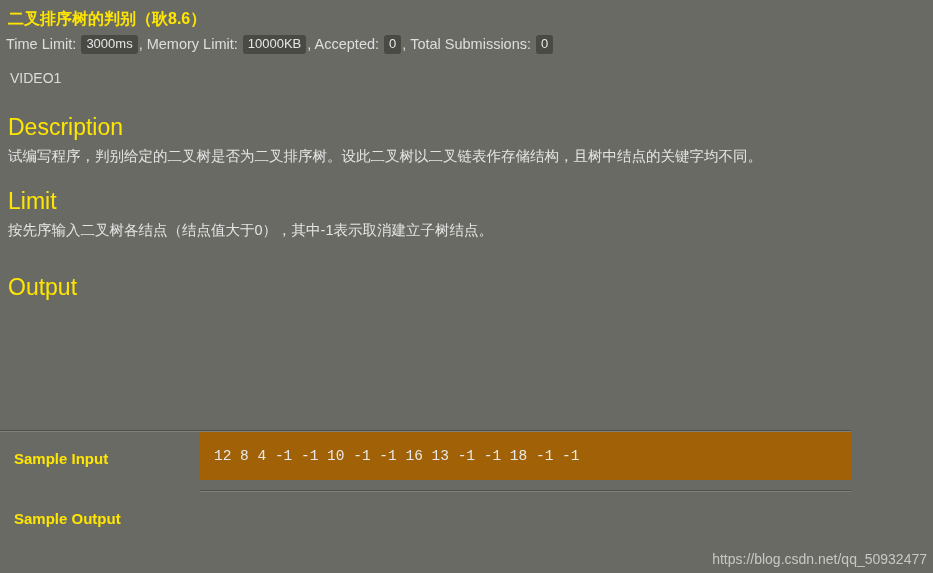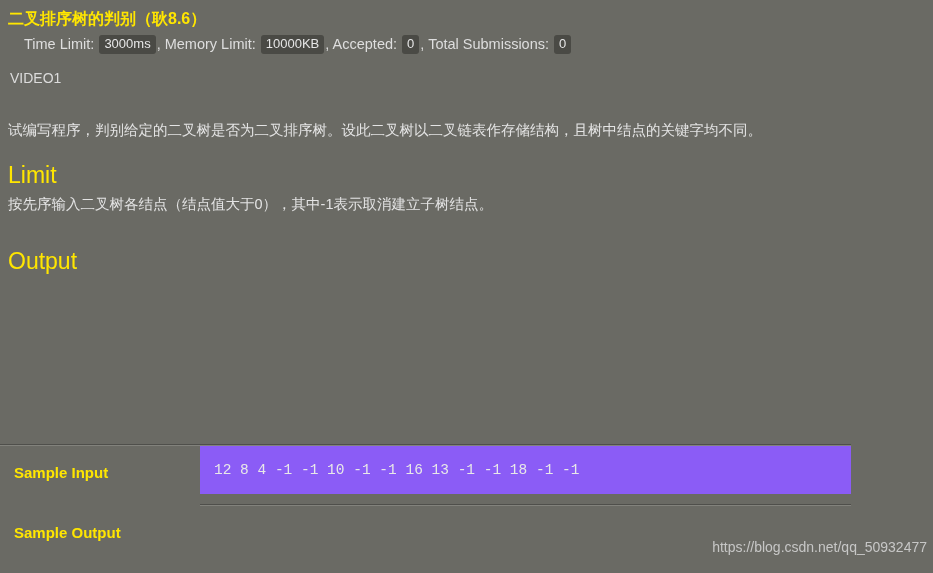--- a/index.html
+++ b/index.html
@@ -21,21 +21,21 @@
     color: #ffe600;
     font-size: 16px;
     font-weight: bold;
     line-height: 1.1;
     padding: 10px 0 0 8px;
     letter-spacing: 0px;
     white-space: nowrap;
   }
 
   .meta-line {
-    padding: 6px 0 0 24px;
+    padding: 6px 0 0 6px;
     font-size: 14.5px;
     color: #dedede;
     white-space: nowrap;
     line-height: 20px;
   }
   .badge {
     display: inline-block;
     background: #4a4a45;
     color: #e6e6e6;
     border-radius: 3px;
@@ -73,21 +73,21 @@
   }
 
   #desc-section { margin-top: 28px; }
   #input-section { margin-top: 22px; }
   #output-section { margin-top: 34px; }
 
   
   .sample-area {
     position: absolute;
     left: 0;
-    top: 444px;
+    top: 430px;
     width: 851px;
   }
   .rule {
     height: 0;
     border-top: 1px solid #4f4f4b;
     border-bottom: 1px solid #82827c;
   }
   .rule.indent {
     margin-left: 200px;
   }
@@ -100,38 +100,38 @@
     flex: 0 0 200px;
     color: #ffe600;
     font-size: 15px;
     font-weight: bold;
     padding-top: 18px;
     padding-left: 14px;
     box-sizing: border-box;
   }
   .sample-box {
     flex: 1 1 auto;
-    background: #8b5cf6;
+    background: #a16207;
     color: #e8e8e8;
     font-family: "Liberation Mono", "DejaVu Sans Mono", monospace;
     font-size: 14.5px;
     line-height: 20px;
     padding: 14px 0 14px 14px;
     min-height: 20px;
     white-space: pre;
   }
   .row-gap {
     height: 10px;
   }
 
   
   .watermark {
     position: absolute;
     right: 6px;
-    bottom: 18px;
+    bottom: 6px;
     font-size: 14px;
     color: #cfcfcf;
     opacity: 0.92;
     font-family: "Liberation Sans", "DejaVu Sans", sans-serif;
     pointer-events: none;
     margin-top: 32px;
   }
 </style>
 </head>
 <body>
@@ -145,20 +145,21 @@
   <span class="badge">10000KB</span><span>,</span>
   <span>Accepted:</span>
   <span class="badge">0</span><span>,</span>
   <span>Total Submissions:</span>
   <span class="badge">0</span>
 </div>
 
 <div class="video-line">VIDEO1</div>
 
 <div class="section" id="desc-section">
+  <div class="section-heading">Description</div>
   <div class="section-body">试编写程序，判别给定的二叉树是否为二叉排序树。设此二叉树以二叉链表作存储结构，且树中结点的关键字均不同。</div>
 </div>
 
 <div class="section" id="input-section">
   <div class="section-heading">Limit</div>
   <div class="section-body">按先序输入二叉树各结点（结点值大于0），其中-1表示取消建立子树结点。</div>
 </div>
 
 <div class="section" id="output-section">
   <div class="section-heading">Output</div>

